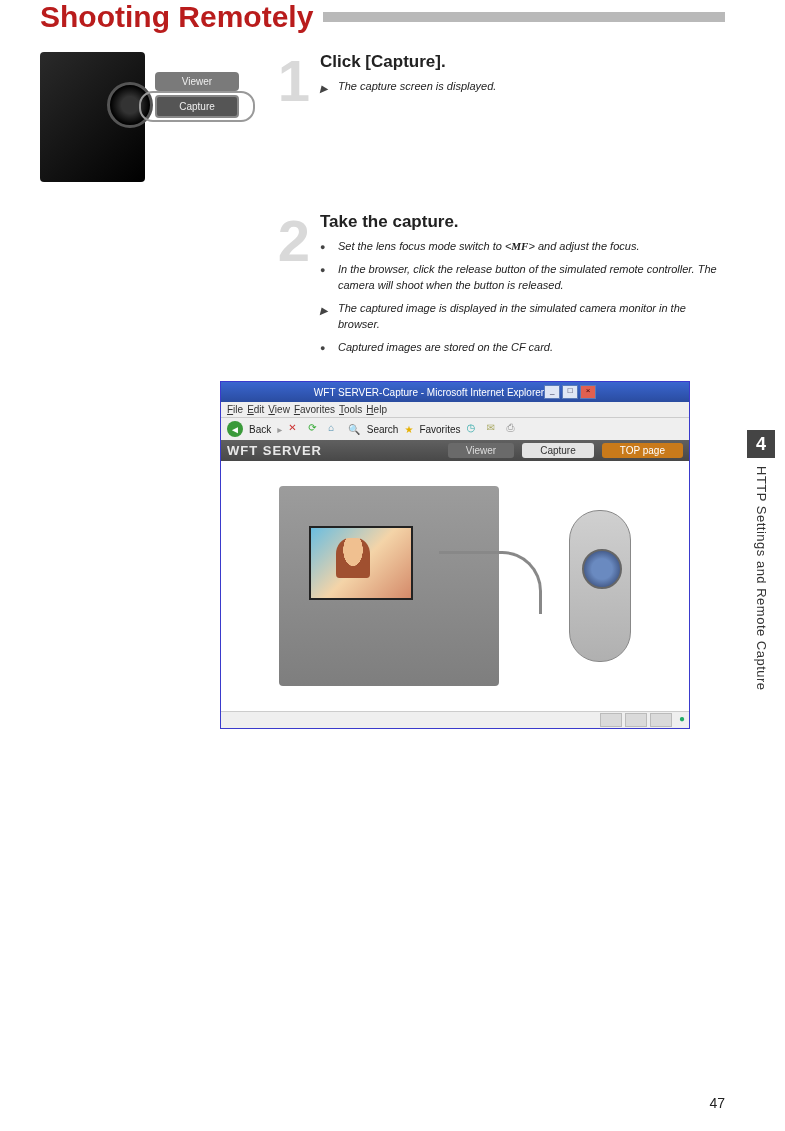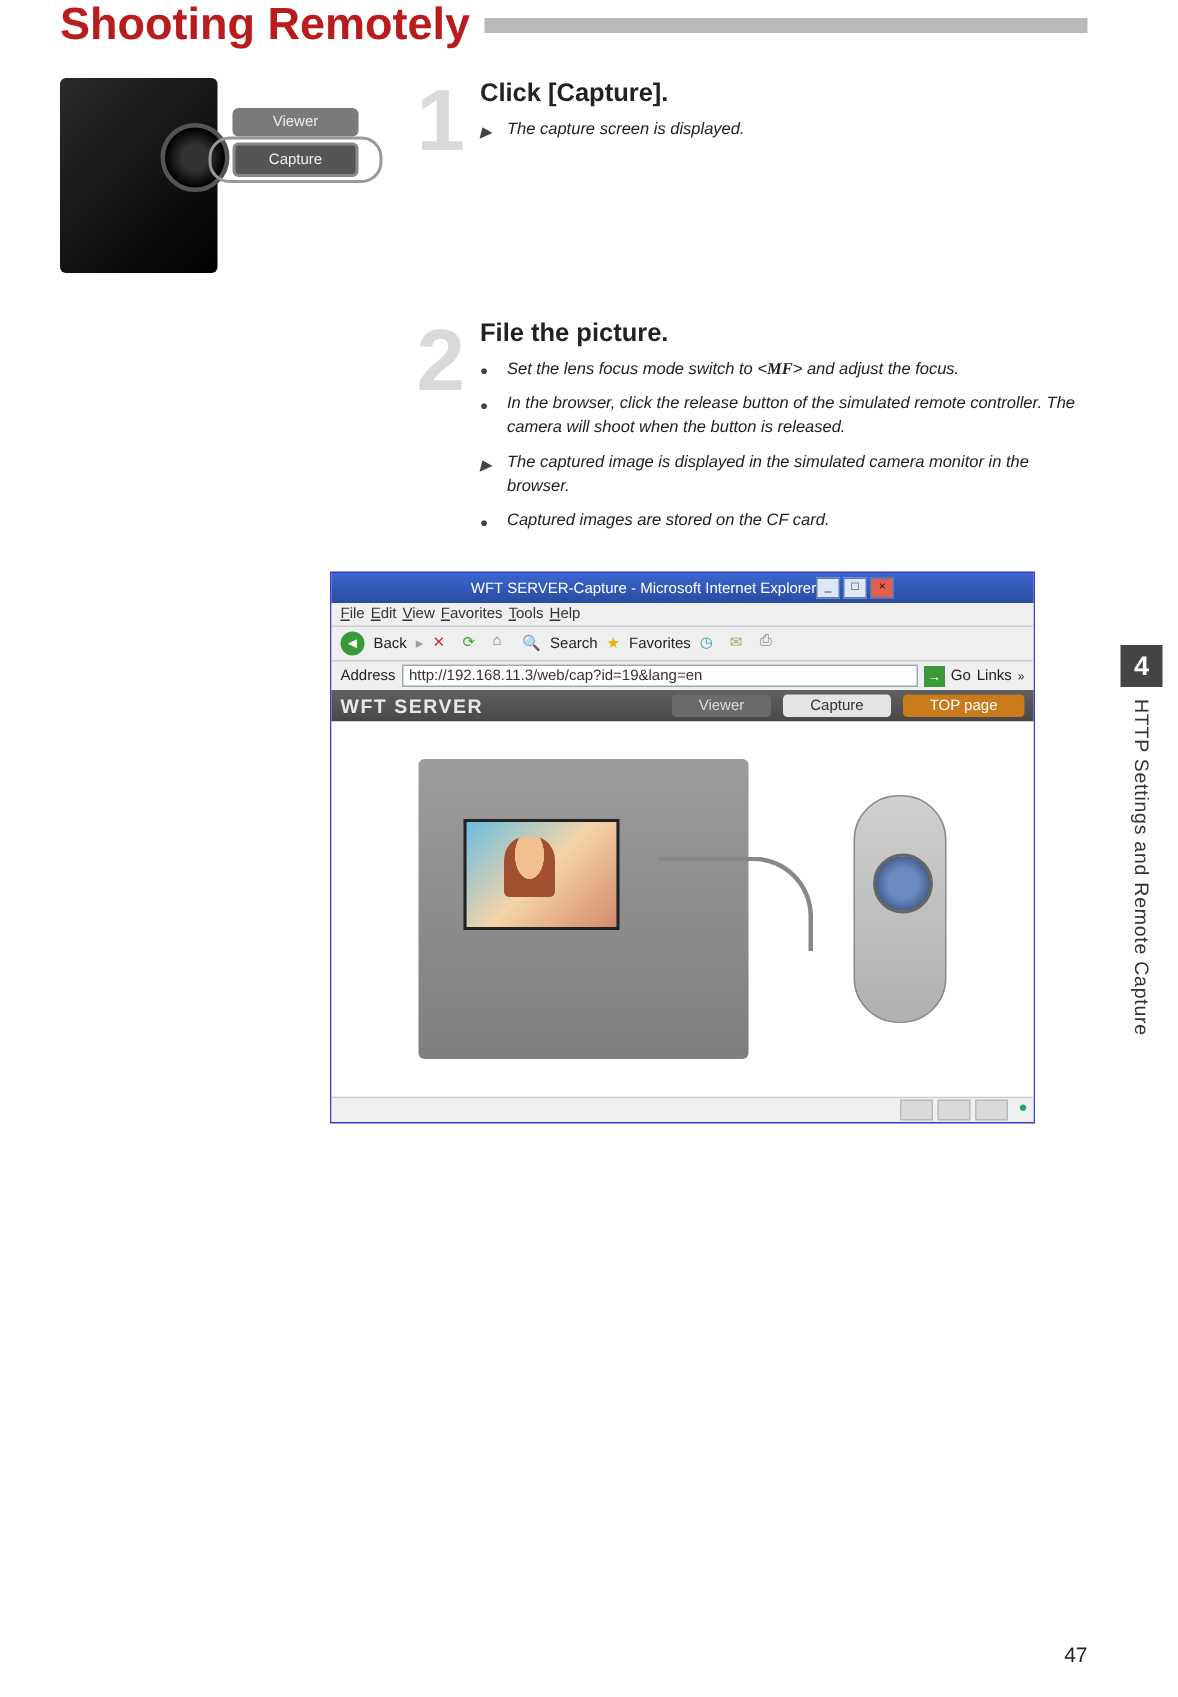--- a/index.html
+++ b/index.html
@@ -335,21 +335,21 @@
       <ul class="step-body">
         <li class="arrow">The capture screen is displayed.</li>
       </ul>
     </div>
   </div>
 
   <div class="step-block" style="margin-top:30px;">
     <div class="step-left"></div>
     <div class="step-num">2</div>
     <div class="step-right">
-      <div class="step-title">File the picture.</div>
+      <div class="step-title">Take the capture.</div>
       <ul class="step-body">
         <li class="bullet">
           <span>Set the lens focus mode switch to &lt;</span><span class="mf-symbol">MF</span><span>&gt; and adjust the focus.</span>
         </li>
         <li class="bullet">In the browser, click the release button of the simulated remote controller. The camera will shoot when the button is released.</li>
         <li class="arrow">The captured image is displayed in the simulated camera monitor in the browser.</li>
         <li class="bullet">Captured images are stored on the CF card.</li>
       </ul>
     </div>
   </div>
@@ -379,28 +379,20 @@
       <span class="tb-icon" style="color:#3a3">⟳</span>
       <span class="tb-icon" style="color:#48a">⌂</span>
       <span style="color:#48a">🔍</span>
       <span>Search</span>
       <span style="color:#e6b000">★</span>
       <span>Favorites</span>
       <span class="tb-icon" style="color:#3aa">◷</span>
       <span class="tb-icon" style="color:#aa6">✉</span>
       <span class="tb-icon" style="color:#888">⎙</span>
     </div>
-    <div class="browser-addr">
-      <span>Address</span>
-      <span class="addr-box">http://192.168.11.3/web/cap?id=19&amp;lang=en</span>
-      <span class="go-btn">→</span>
-      <span>Go</span>
-      <span>Links</span>
-      <span style="font-size:8px">»</span>
-    </div>
     <div class="wft-bar">
       <span class="wft-name">WFT SERVER</span>
       <span class="wft-tab wft-viewer">Viewer</span>
       <span class="wft-tab wft-capture">Capture</span>
       <span class="wft-tab wft-top">TOP page</span>
     </div>
     <div class="capture-body">
       <div class="sim-camera">
         <div class="sim-screen">
           <div class="sim-face"></div>

